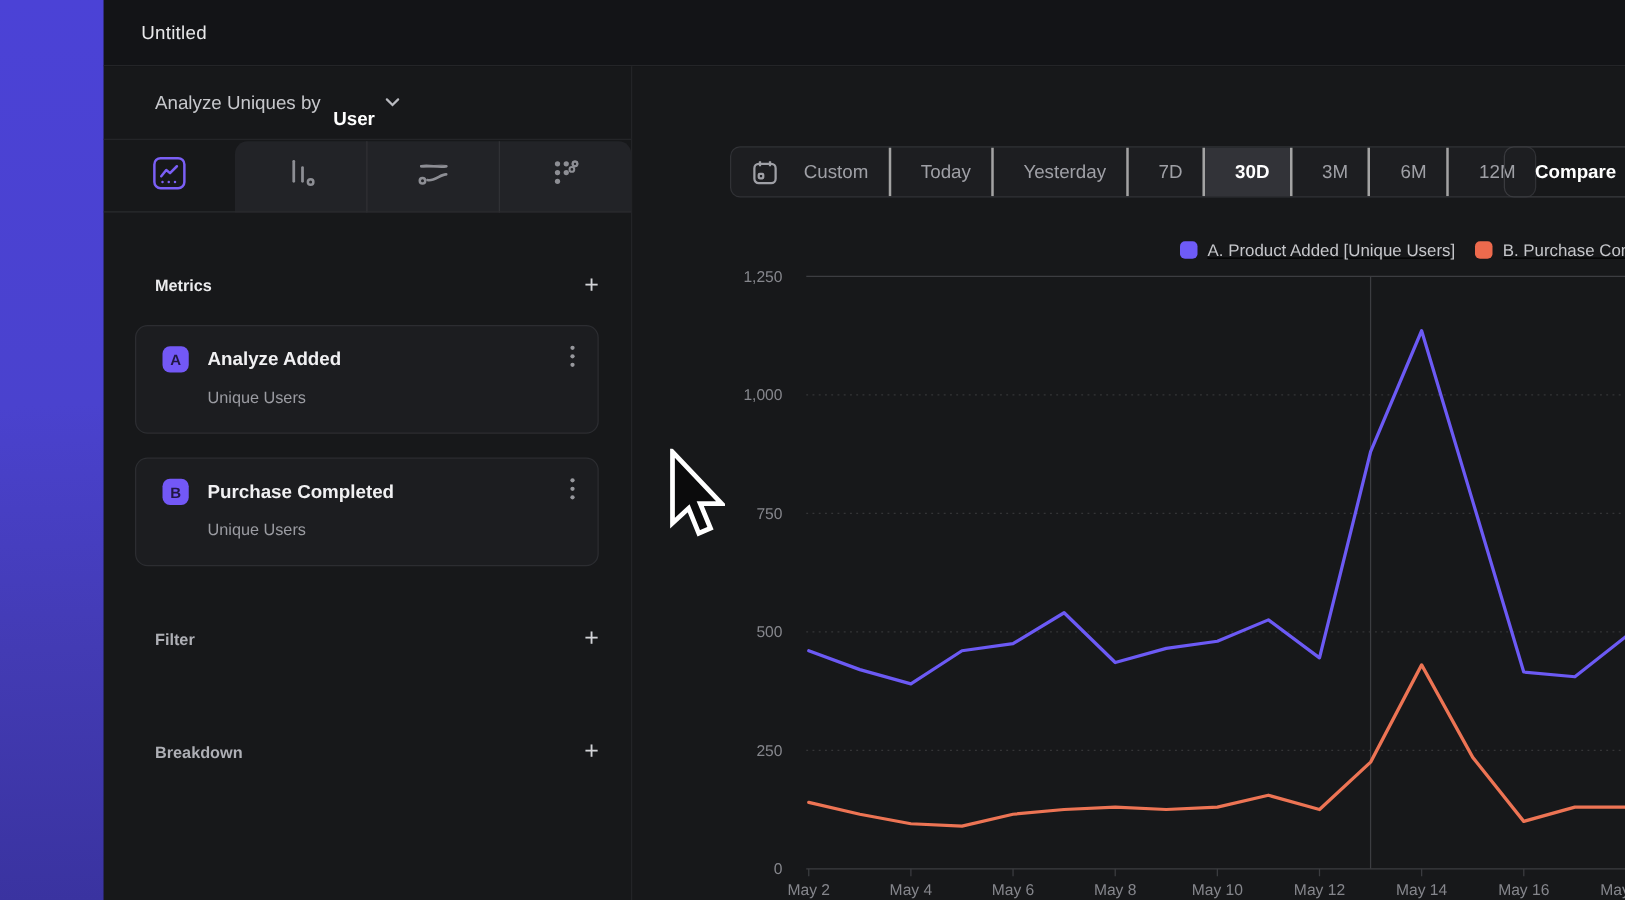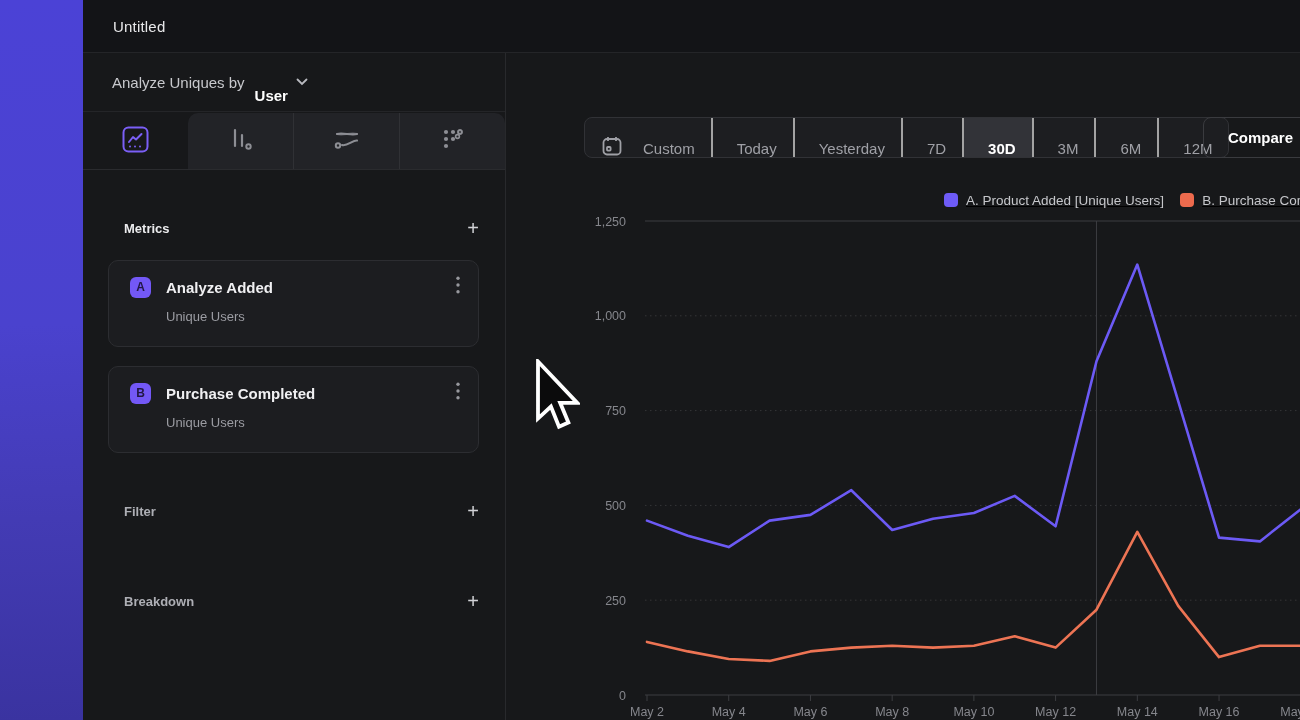--- a/index.html
+++ b/index.html
@@ -11,21 +11,21 @@
   .bg-strip { position:absolute; left:0; top:0; width:83px; height:720px;
     background:linear-gradient(178deg,#4b42d6 0%,#4a42ce 45%,#433bb4 72%,#3a33a0 100%); }
 
   
   .topbar { position:absolute; left:83px; top:0; width:1217px; height:53px;
     background:#131417; border-bottom:1px solid #242528; display:flex; align-items:center; }
   .topbar .title { margin-left:30px; font-size:15px; color:#e8e8ea; letter-spacing:.2px; }
 
   .sidebar { position:absolute; left:83px; top:53px; width:423px; height:667px;
     background:#17181a; border-right:1px solid #28292c; }
-  .analyze-row { height:59px; display:flex; align-items:center; padding-left:29px;
+  .analyze-row { height:59px; display:flex; align-items:center; padding-left:41px;
     border-bottom:1px solid #242528; font-size:15px; }
   .analyze-prefix { color:#c7c8cc; }
   .analyze-value { color:#ffffff; font-weight:700; margin-left:10px;margin-top:27px; }
   .analyze-row svg { margin-left:8px; }
 
   .tabs-row { position:relative; height:58px; }
   .tab-active { position:absolute; left:0; top:0; width:105px; height:58px;
     display:flex; align-items:center; justify-content:center; }
   .tab-strip { position:absolute; left:105px; right:0; top:1px; bottom:0;
     background:#222327; border-radius:10px 10px 0 0; display:flex; }
@@ -46,21 +46,21 @@
   .metric-badge { width:21px; height:21px; border-radius:6px; background:#7358f6;
     color:#211744; font-size:12px; font-weight:700; display:flex; align-items:center; justify-content:center; }
   .metric-title { margin-left:15px; font-size:15px; font-weight:700; color:#f0f0f2; flex:1; }
   .metric-sub { margin-left:36px; margin-top:11px; font-size:13px; color:#9b9ca2; }
 
   .main { position:absolute; left:506px; top:53px; width:794px; height:667px;
     background:#17181a; overflow:hidden; }
 
   .range-control { position:absolute; left:78px; top:64px; height:41px; display:flex;
     background:#1d1e21; border:1px solid #313236; border-radius:8px; overflow:hidden; }
-  .range-seg { display:flex; align-items:flex-end; padding:0 16px; font-size:15px;
+  .range-seg { display:flex; align-items:center; padding:0 16px; font-size:15px;
     color:#9fa0a6; white-space:nowrap; }
   .range-seg + .range-seg { border-left:2px solid #a3a3a3;padding-left:24px; }
   .range-seg.active { background:#323338; color:#ffffff; font-weight:700; }
   .range-seg svg { margin-right:10px; }
 
   .compare-btn { position:absolute; left:697px; top:64px; height:41px; display:flex;
     align-items:center; padding:0 24px; border:1px solid #3a3b3f; border-radius:8px;
     font-size:15px; font-weight:700; color:#ffffff; white-space:nowrap; }
 
   .legend { position:absolute; left:438px; top:137px; width:360px; height:20px;

